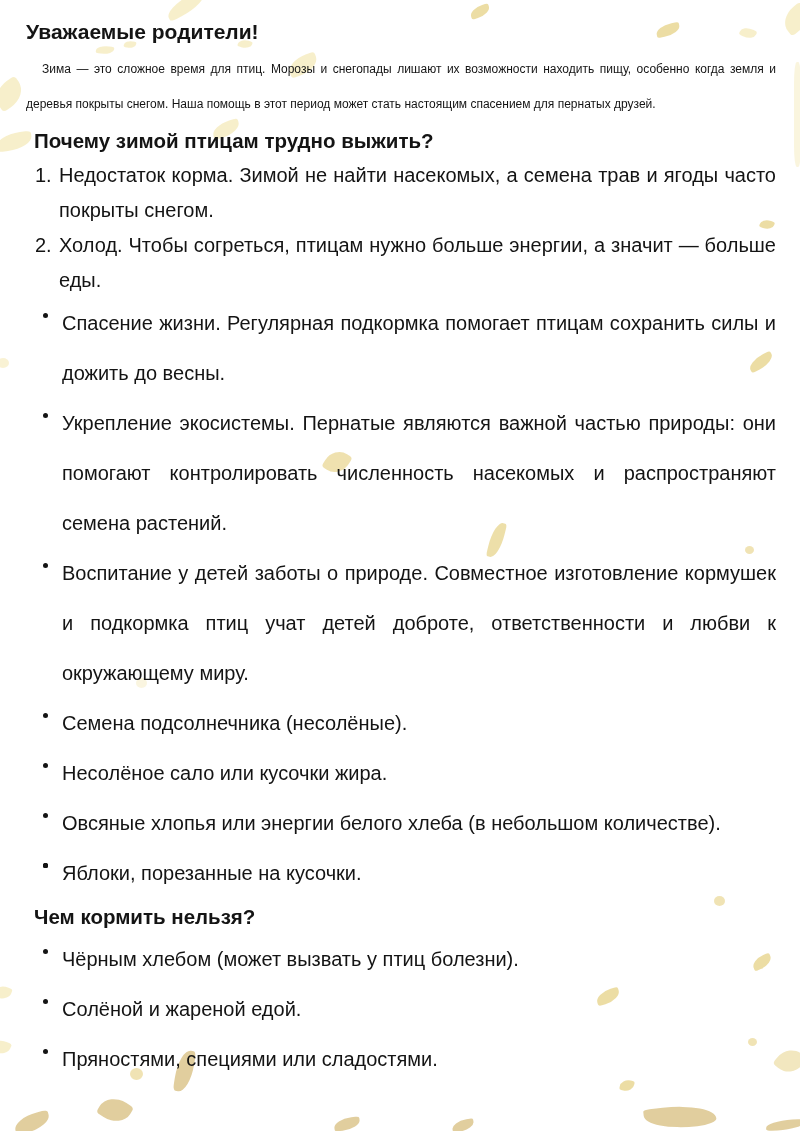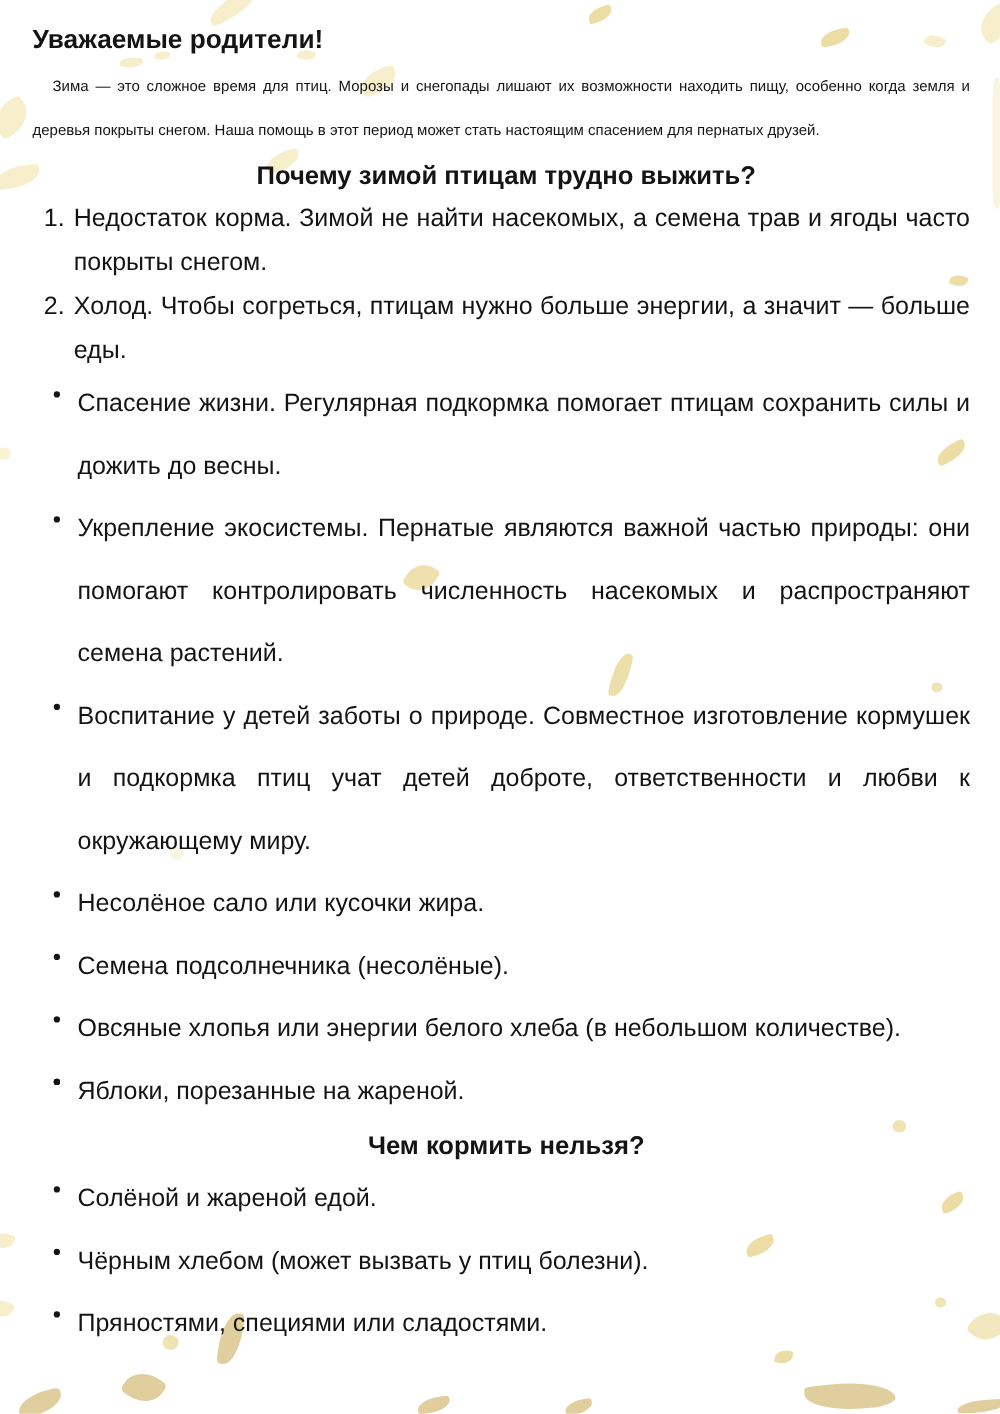--- a/index.html
+++ b/index.html
@@ -44,21 +44,20 @@
   }
   .intro{
     font-size:12px;line-height:35px;
     text-align:justify;
     text-indent:16px;
   }
   .h-sec{
     font-size:20.5px;font-weight:bold;
     line-height:33px;
     margin:2px 0 1px 8px;
-    text-align:center;
   }
   .h-sec.indent-lg{margin-left:18px;}
   .num-item{
     position:relative;
     font-size:20px;line-height:35px;
     text-align:justify;
     padding-left:33px;
     list-style:none;
   }
   .num-item .num{
@@ -153,54 +152,54 @@
         <span class="bdot"></span>
         <span class="txt">Воспитание у детей заботы о природе. Совместное изготовление кормушек и подкормка птиц учат детей доброте, ответственности и любви к окружающему миру.</span>
       </div>
     </div>
   </section>
 
   <section>
     <div>
       <div class="bullet-item">
         <span class="bdot"></span>
+        <span class="txt">Семена подсолнечника (несолёные).</span>
+      </div>
+      <div class="bullet-item">
+        <span class="bdot"></span>
         <span class="txt">Несолёное сало или кусочки жира.</span>
       </div>
       <div class="bullet-item">
         <span class="bdot"></span>
-        <span class="txt">Семена подсолнечника (несолёные).</span>
-      </div>
-      <div class="bullet-item">
-        <span class="bdot"></span>
         <span class="txt">Овсяные хлопья или энергии белого хлеба (в небольшом количестве).</span>
       </div>
       <div class="bullet-item">
         <span class="bdot"></span>
       </div>
       <div class="bullet-item">
         <span class="bdot"></span>
       </div>
       <div class="bullet-item">
         <span class="bdot"></span>
-        <span class="txt">Яблоки, порезанные на жареной.</span>
+        <span class="txt">Яблоки, порезанные на кусочки.</span>
       </div>
     </div>
   </section>
 
   <section>
     <h2 class="h-sec">Чем кормить нельзя?</h2>
     <div>
       <div class="bullet-item">
         <span class="bdot"></span>
+        <span class="txt">Чёрным хлебом (может вызвать у птиц болезни).</span>
+      </div>
+      <div class="bullet-item">
+        <span class="bdot"></span>
         <span class="txt">Солёной и жареной едой.</span>
       </div>
       <div class="bullet-item">
         <span class="bdot"></span>
-        <span class="txt">Чёрным хлебом (может вызвать у птиц болезни).</span>
-      </div>
-      <div class="bullet-item">
-        <span class="bdot"></span>
         <span class="txt">Пряностями, специями или сладостями.</span>
       </div>
     </div>
   </section>
 
 </main>
 
 </body></html>

